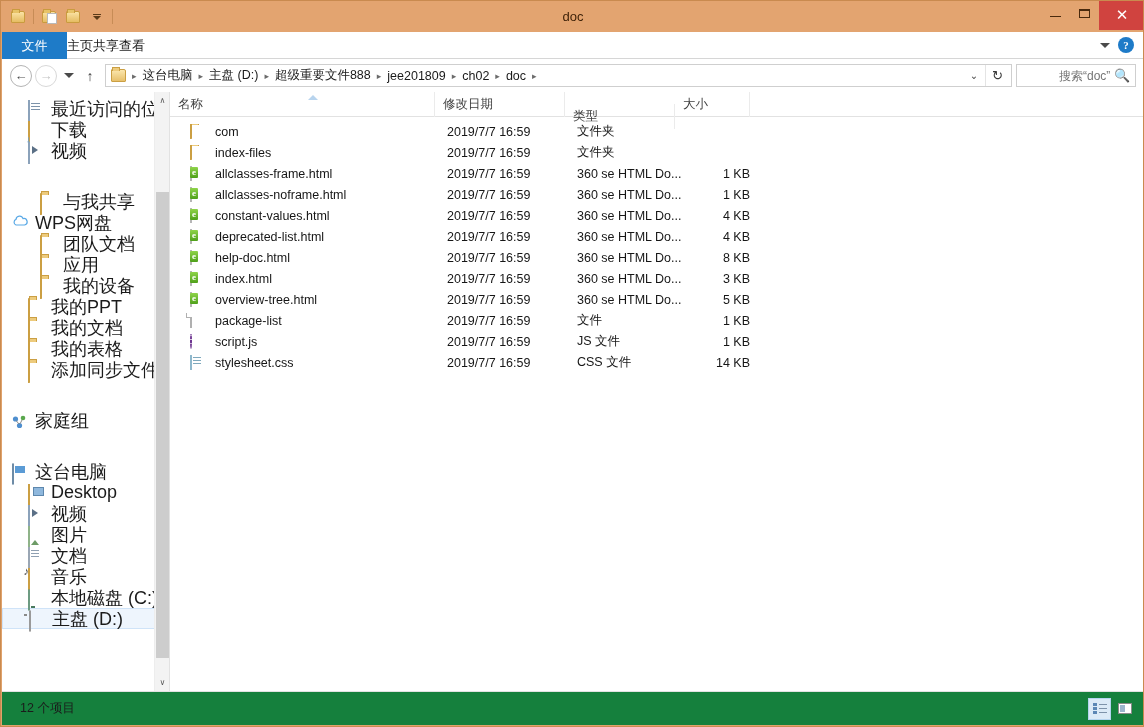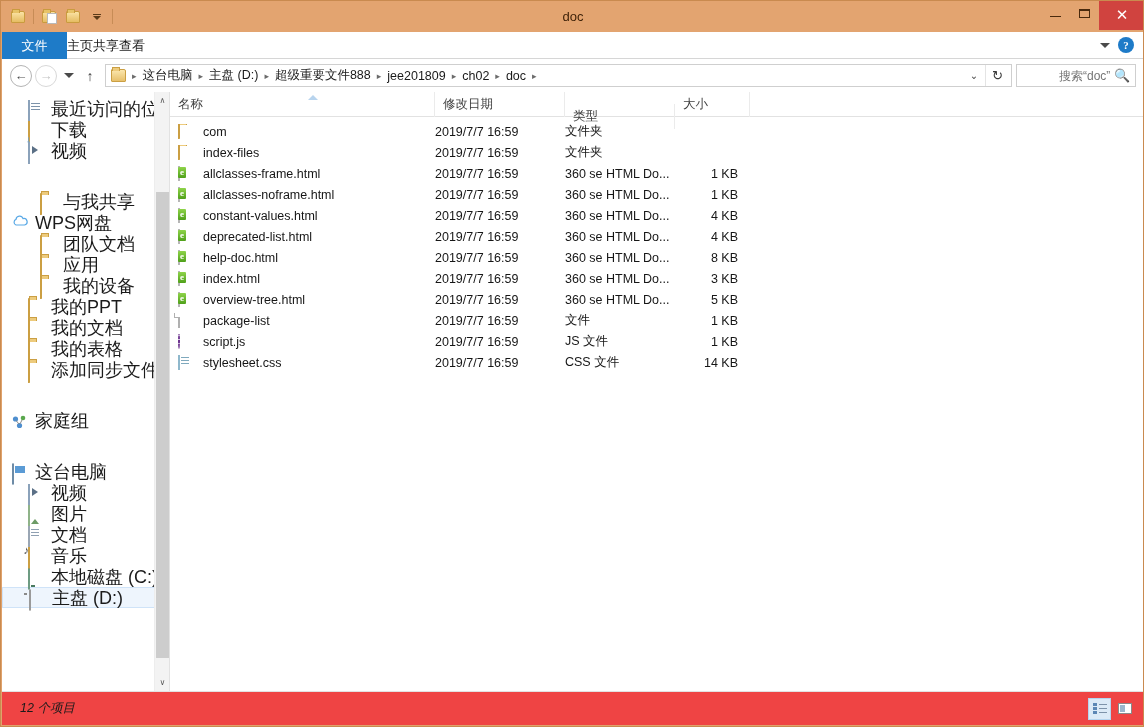--- a/index.html
+++ b/index.html
@@ -393,21 +393,21 @@
   .colh.c-date { width: 130px; }
   .colh.c-type { width: 110px; margin-top: 25px; }
   .colh.c-size { width: 75px; }
   #sort-arrow {
     position: absolute; left: 138px; top: 3px;
     width: 0; height: 0;
     border-left: 5px solid transparent;
     border-right: 5px solid transparent;
     border-bottom: 5px solid #b8d4ee;
   }
-  #rows { flex: 1; overflow: hidden; padding-top: 4px; }
+  #rows { flex: 1; overflow: hidden; padding-top: 4px; padding-left: 12px; }
   .frow {
     height: 21px; display: flex; align-items: center;
     font-size: 12.5px; color: #161616;
   }
   .fc-name {
     width: 265px; display: flex; align-items: center;
     padding-left: 8px; white-space: nowrap; overflow: hidden;
   }
   .fc-date { width: 130px; white-space: nowrap; }
   .fc-type { width: 110px; white-space: nowrap; }
@@ -466,25 +466,24 @@
   .fi-css::after {
     content: ""; position: absolute; left: 2px; top: 2px;
     width: 8px; height: 9px;
     background: repeating-linear-gradient(#7fa9bd 0 1px, transparent 1px 3px);
   }
 
   
   #statusbar {
     position: absolute; left: 1px; top: 690px;
     width: 1142px; height: 34px;
-    background: #ef4444;
+    background: #15803d;
     border-top: 1px solid #e2e2e2;
     display: flex; align-items: center;
     padding: 0 8px;
-    font-style: italic;
   }
   #status-text { font-size: 12.5px; color: #1b1b1b; padding-left: 10px; }
   #view-btns { margin-left: auto; display: flex; gap: 2px; align-items: center; }
   .vbtn {
     width: 23px; height: 22px;
     display: flex; align-items: center; justify-content: center;
     position: relative;
   }
   .vbtn.active { background: #dbeaf7; border: 1px solid #b4d4ef; }
   .vb-details {
@@ -675,20 +674,24 @@
         </div>
 
         <div class="nav-gap"></div>
         <div class="nav-gap"></div>
 
         <div class="nav-item">
           <span class="ni-icon"><span class="ic-pc"></span></span>
           <span>这台电脑</span>
         </div>
         <div class="nav-item lvl1">
+          <span class="ni-icon"><span class="ic-desktop"></span></span>
+          <span>Desktop</span>
+        </div>
+        <div class="nav-item lvl1">
           <span class="ni-icon"><span class="ic-video"></span></span>
           <span>视频</span>
         </div>
         <div class="nav-item lvl1">
           <span class="ni-icon"><span class="ic-picture"></span></span>
           <span>图片</span>
         </div>
         <div class="nav-item lvl1">
           <span class="ni-icon"><span class="ic-doc"></span></span>
           <span>文档</span>

